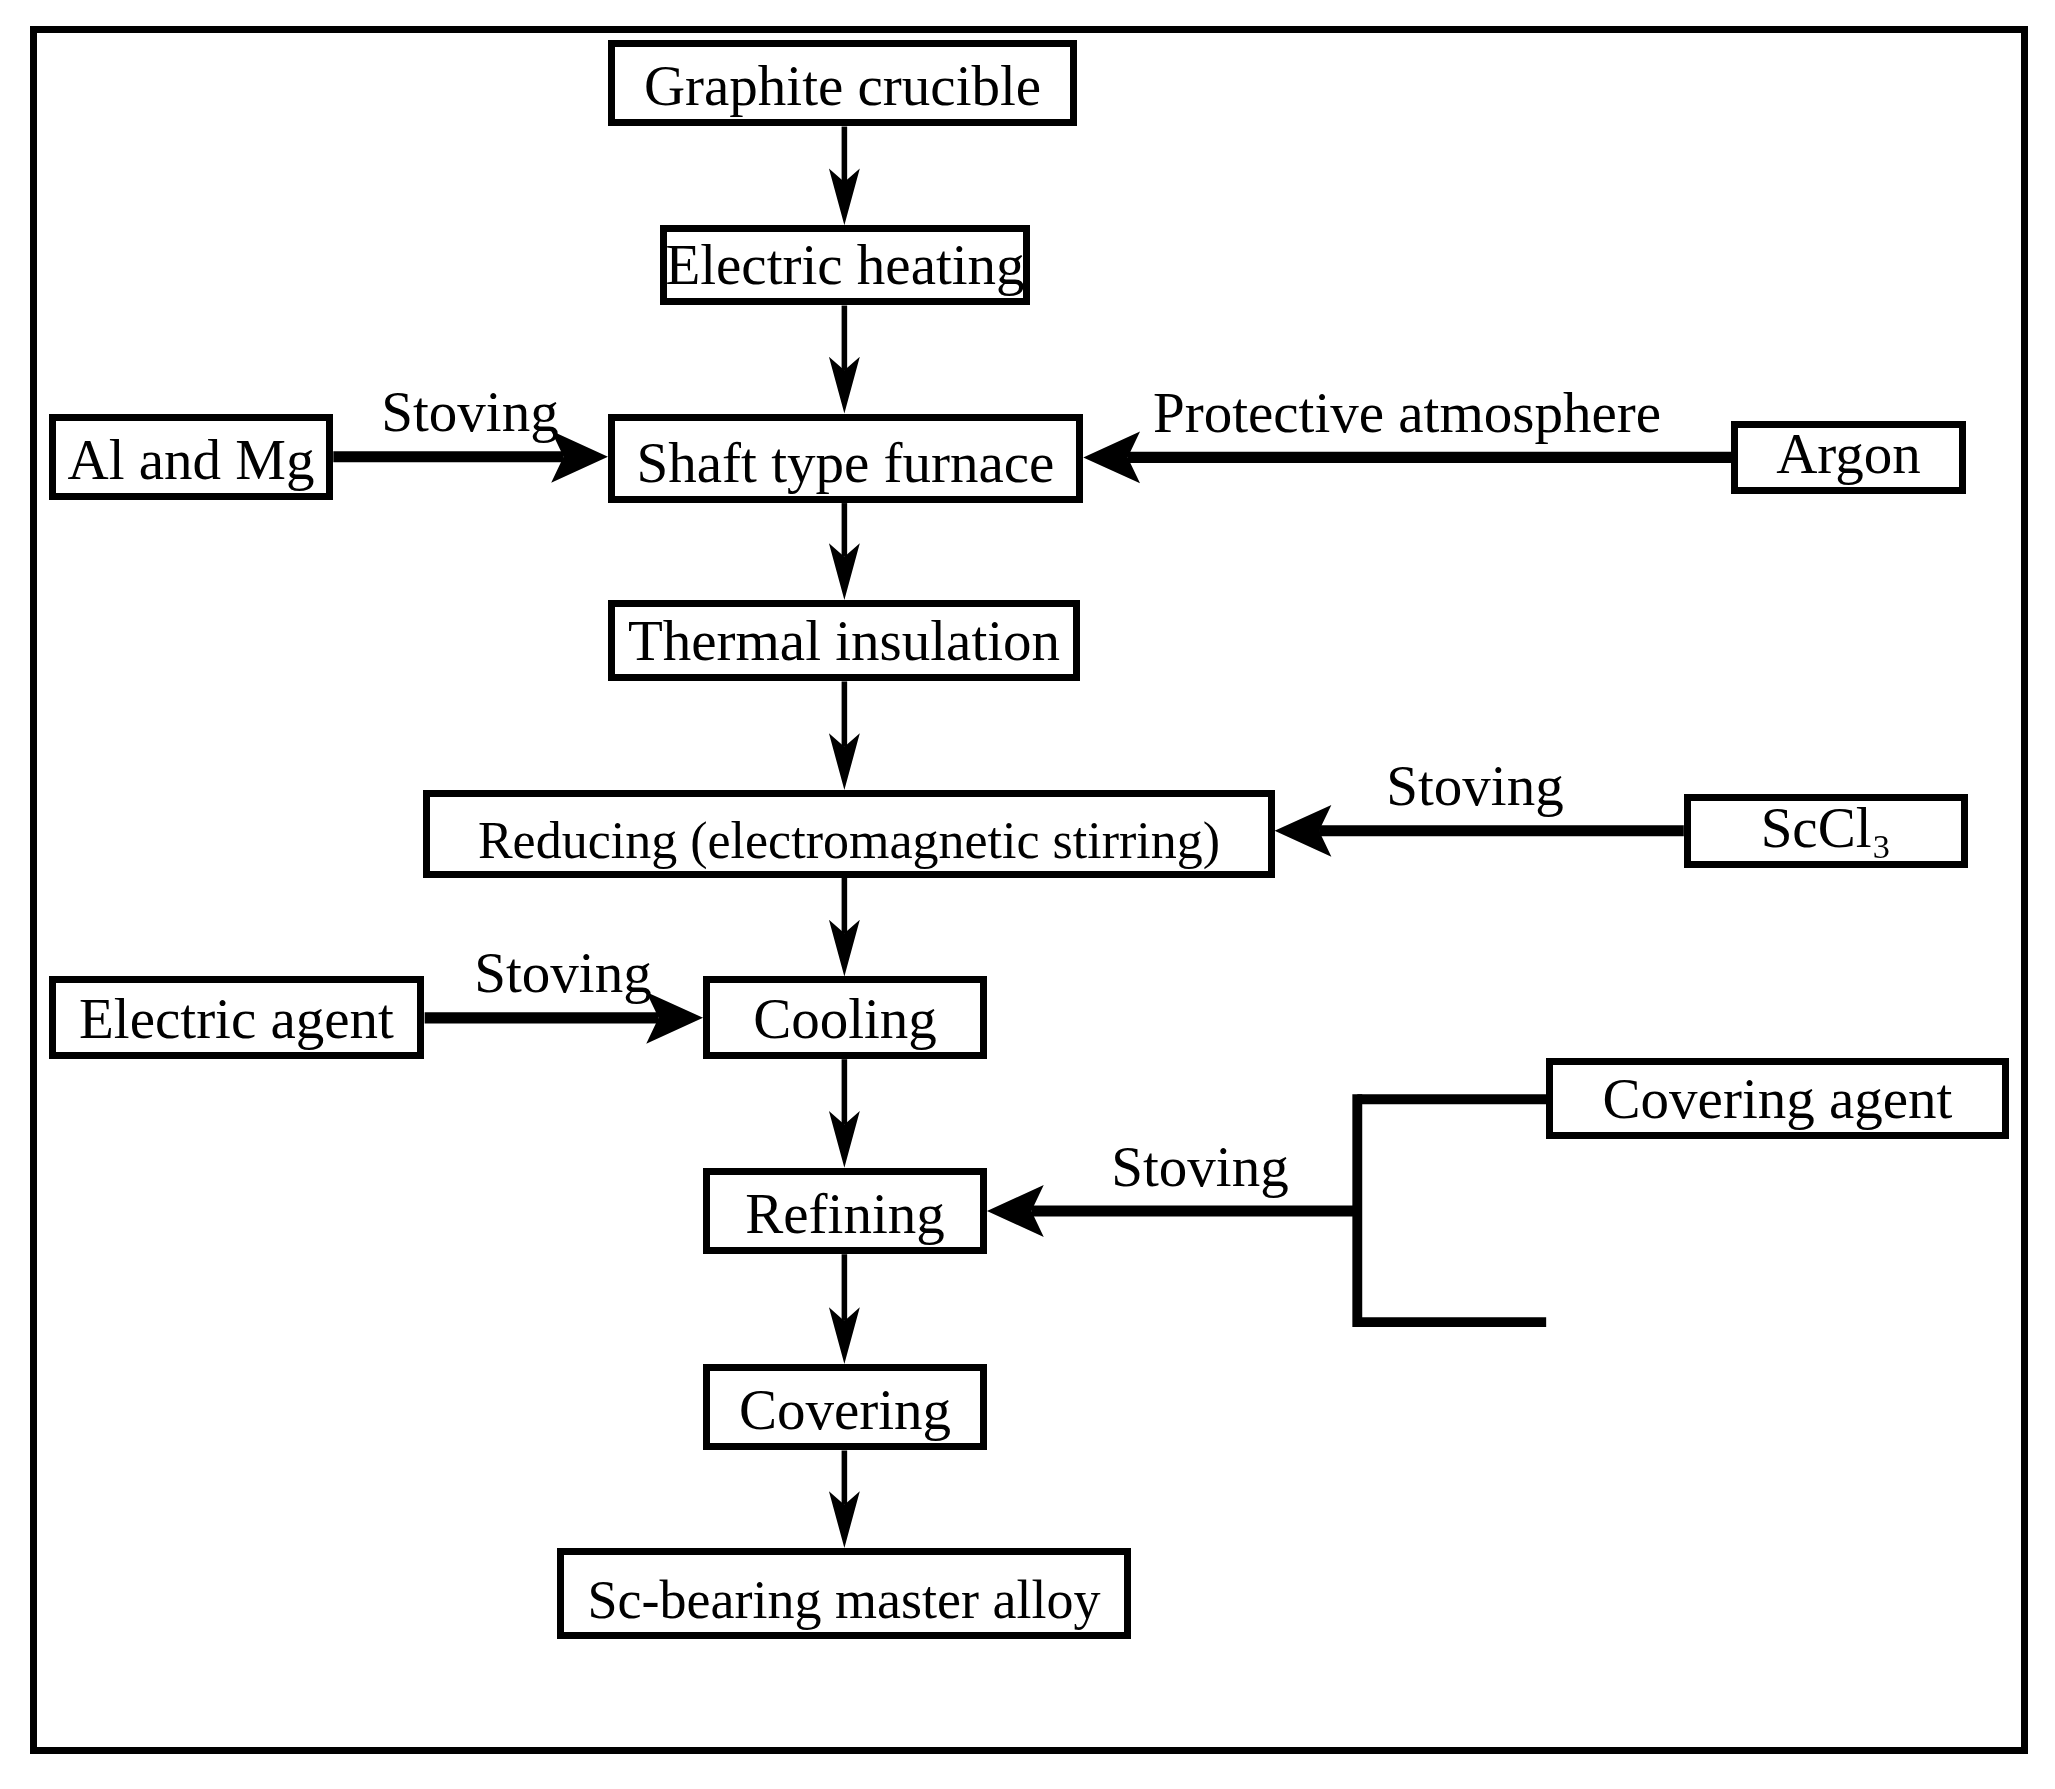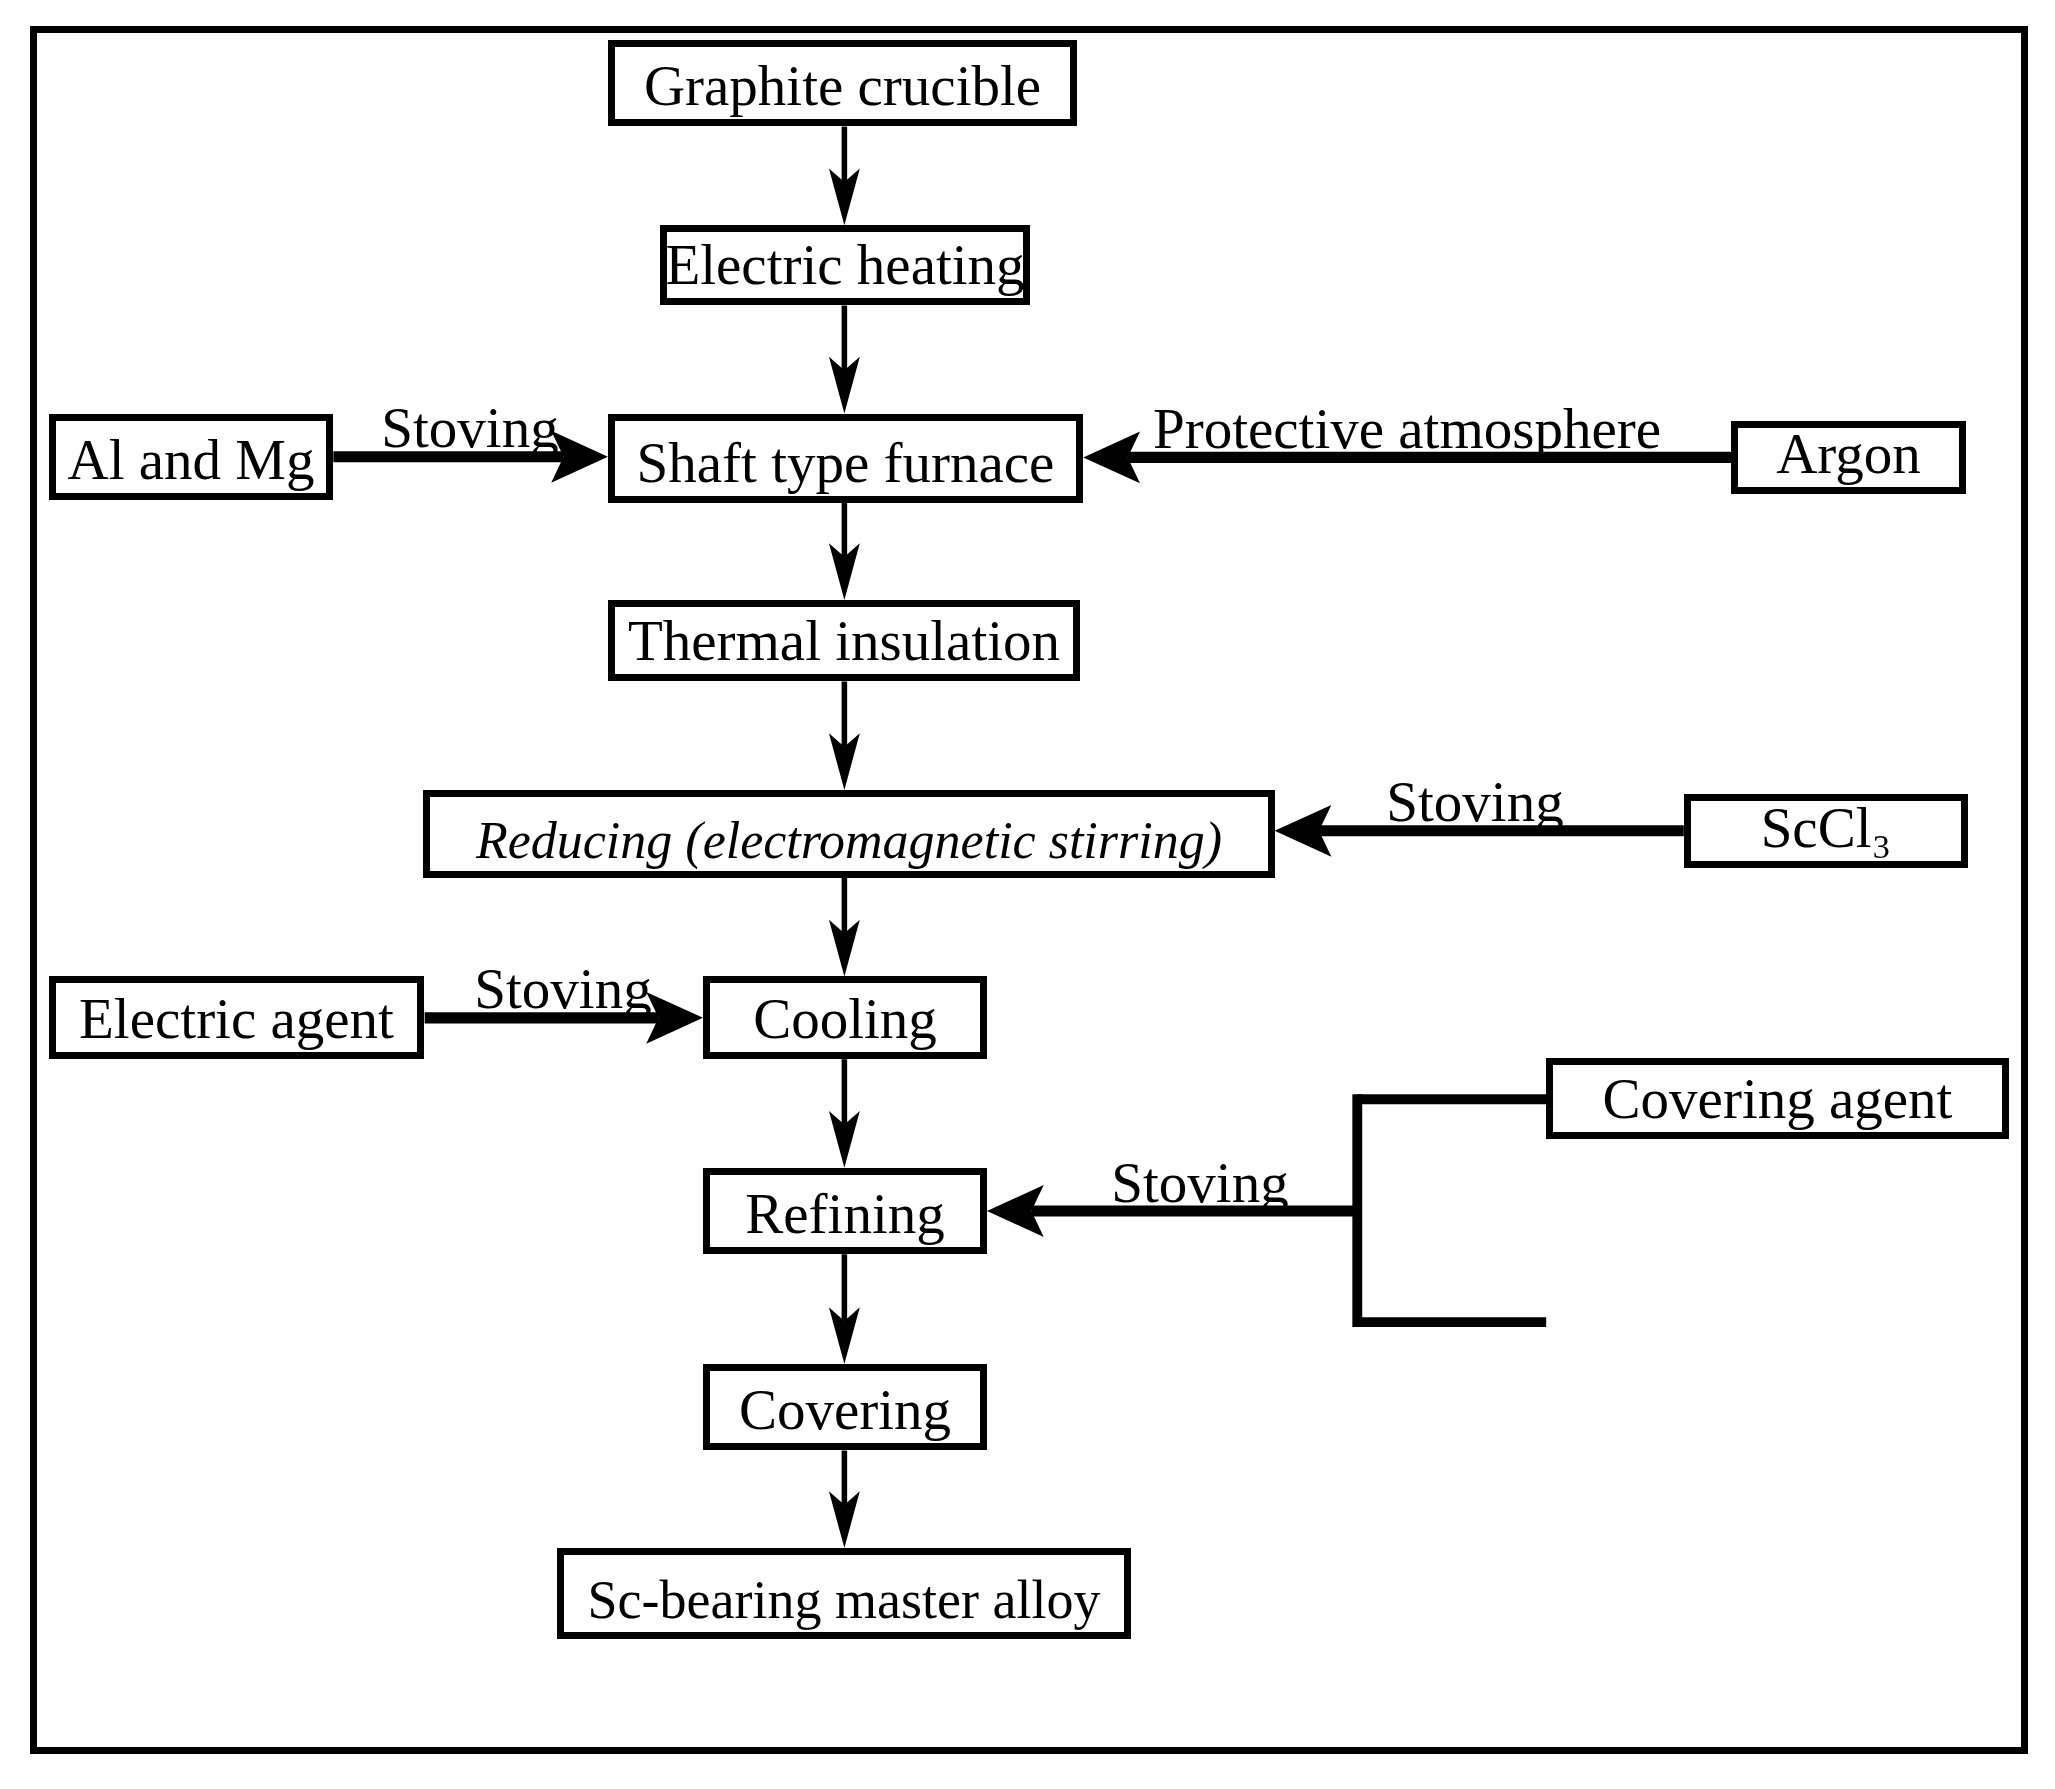--- a/index.html
+++ b/index.html
@@ -15,25 +15,25 @@
     position:absolute;left:30px;top:26px;width:1998px;height:1728px;
     border:7.4px solid #000;box-sizing:border-box;
   }
   .node{
     position:absolute;box-sizing:border-box;
     border:7.4px solid #000;background:#fff;
     display:flex;align-items:flex-end;justify-content:center;
     font-size:57px;line-height:1.02;white-space:nowrap;
     padding-bottom:3.7px;
   }
-  .node.small{font-size:52px;font-style:italic;}
+  .node.small{font-size:52px;}
   .node.mid{font-size:54px;}
   .edge-label{
     position:absolute;transform:translateX(-50%);
-    font-size:57px;line-height:1.1;white-space:nowrap;margin-top:16px;
+    font-size:57px;line-height:1.1;white-space:nowrap;
   }
   svg.wires{position:absolute;left:0;top:0;}
 </style>
 </head>
 <body>
 
 <div id="stage">
 
   <div class="frame"></div>
 

